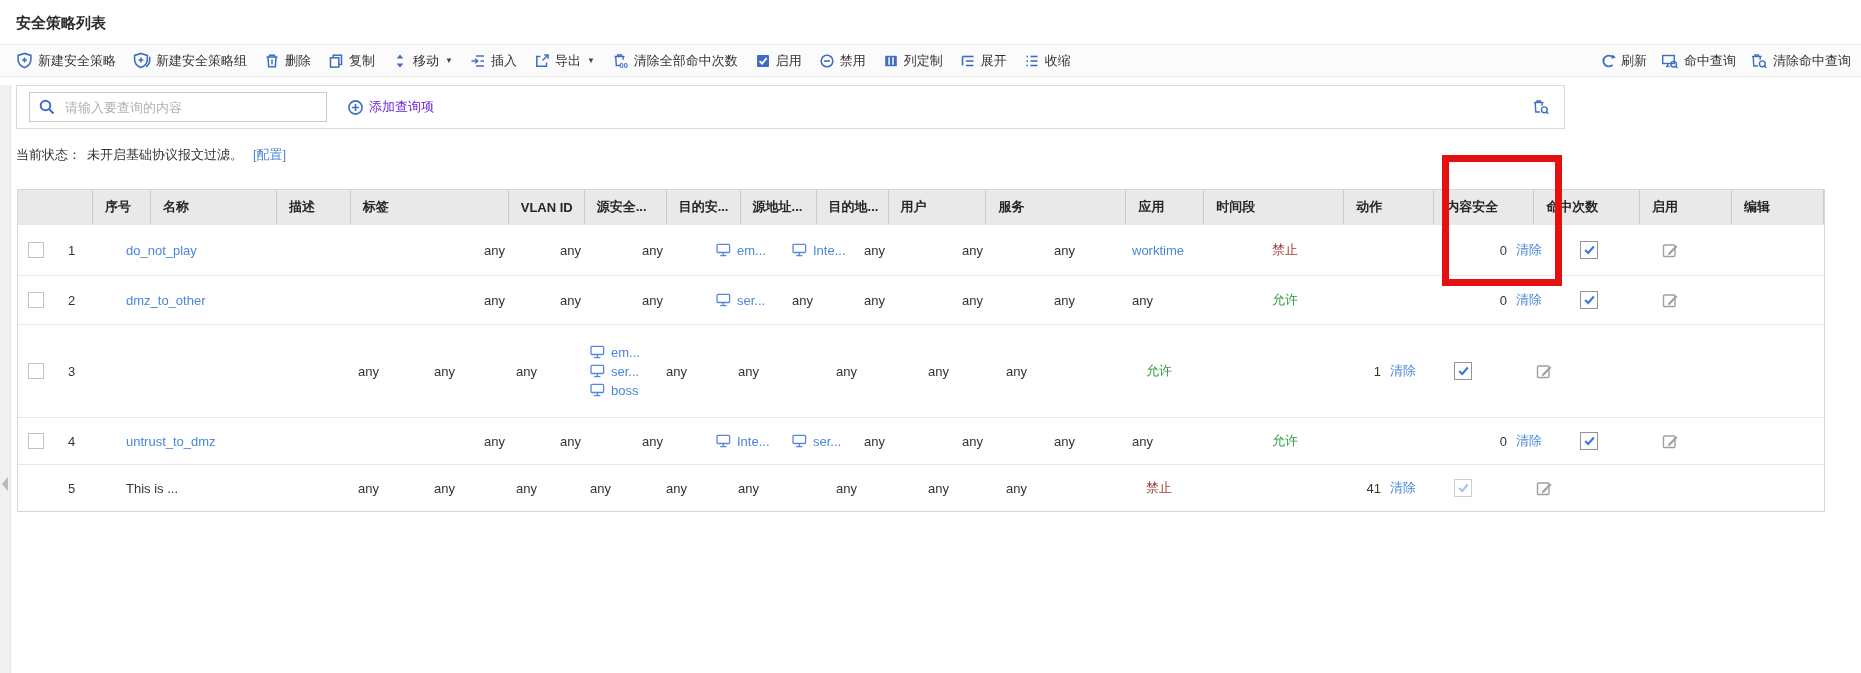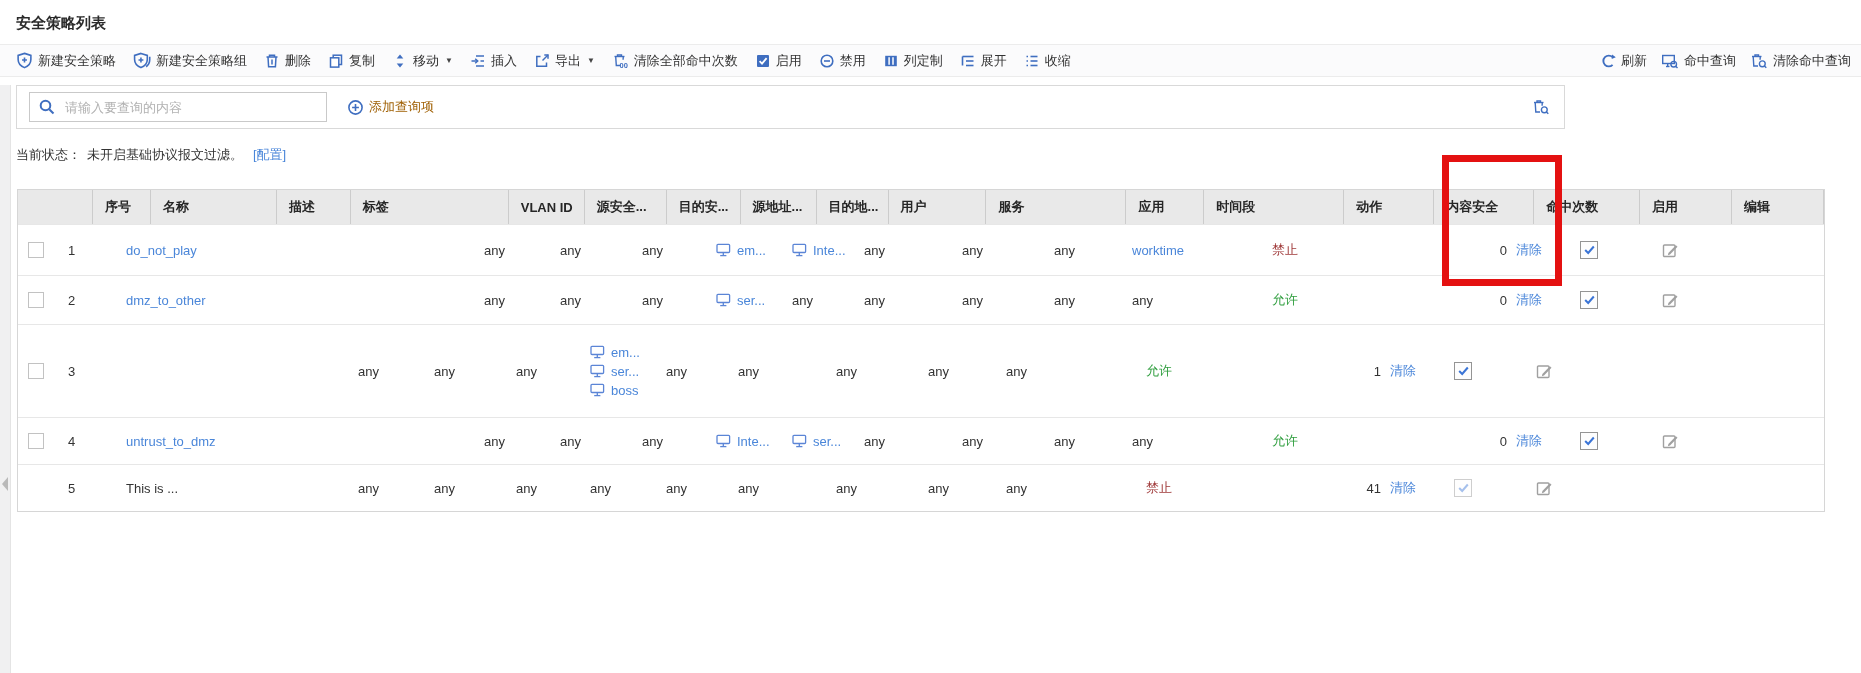--- a/index.html
+++ b/index.html
@@ -18,21 +18,21 @@
   .tb-right .tb-item:last-child{margin-right:4px;}
   .tbi{display:flex;align-items:center;}
   .caret{font-size:8px;color:#444;margin-left:1px;}
   
   .search-wrap{margin:8px 0 0 16px;width:1549px;height:44px;border:1px solid #d9d9d9;box-sizing:border-box;
     display:flex;align-items:center;padding:0 14px 0 12px;background:#fff;}
   .search-box{width:298px;height:30px;border:1px solid #c9c9c9;box-sizing:border-box;display:flex;align-items:center;
     gap:7px;padding:0 8px;background:#fff;}
   .search-input{border:none;outline:none;flex:1;font:inherit;color:#4c1d95;background:transparent;}
   .search-input::placeholder{color:#b2b2b2;}
-  .add-query{display:flex;align-items:center;gap:5px;margin-left:20px;color:#a16207;cursor:pointer;}
+  .add-query{display:flex;align-items:center;gap:5px;margin-left:20px;color:#6d28d9;cursor:pointer;}
   .search-clear{margin-left:auto;cursor:pointer;display:flex;align-items:center;}
   
   .status-row{margin:16px 0 0 16px;height:20px;line-height:20px;display:flex;align-items:center;}
   .status-msg{margin-left:6px;}
   .config-link{color:#4a86d9;margin-left:10px;cursor:pointer;}
   
   .ptable{margin:24px 0 0 17px;width:1808px;border:1px solid #d6d6d6;box-sizing:border-box;background:#fff;}
   .thead{display:flex;height:34px;background:#e9e9e9;font-weight:bold;color:#262626;}
   .th{box-sizing:border-box;display:flex;align-items:center;padding-left:12px;border-left:1px solid #cccccc;overflow:hidden;white-space:nowrap;}
   .th:first-child{border-left:none;}

